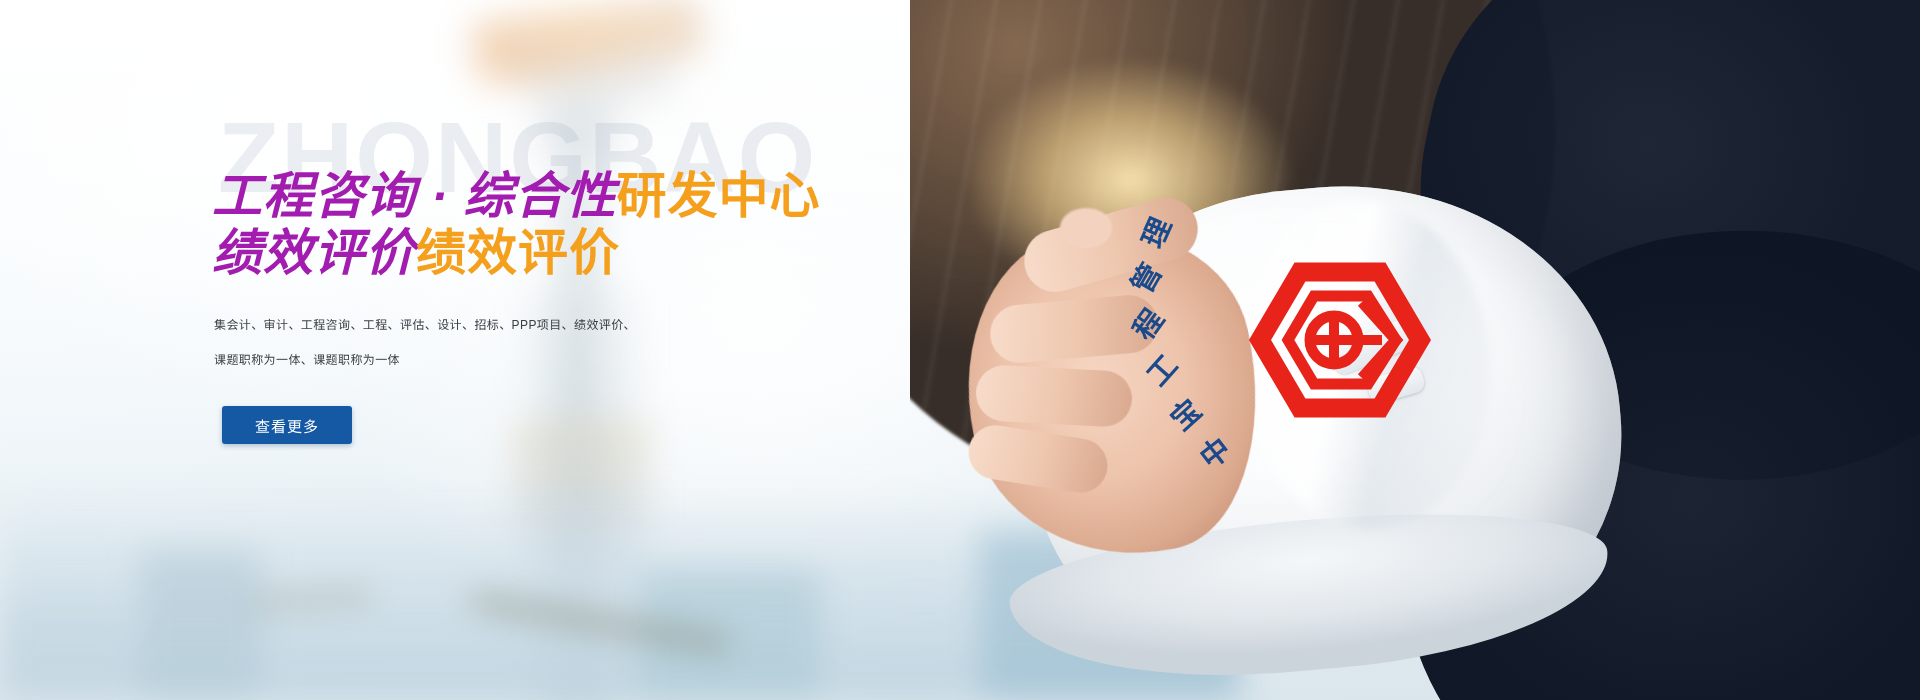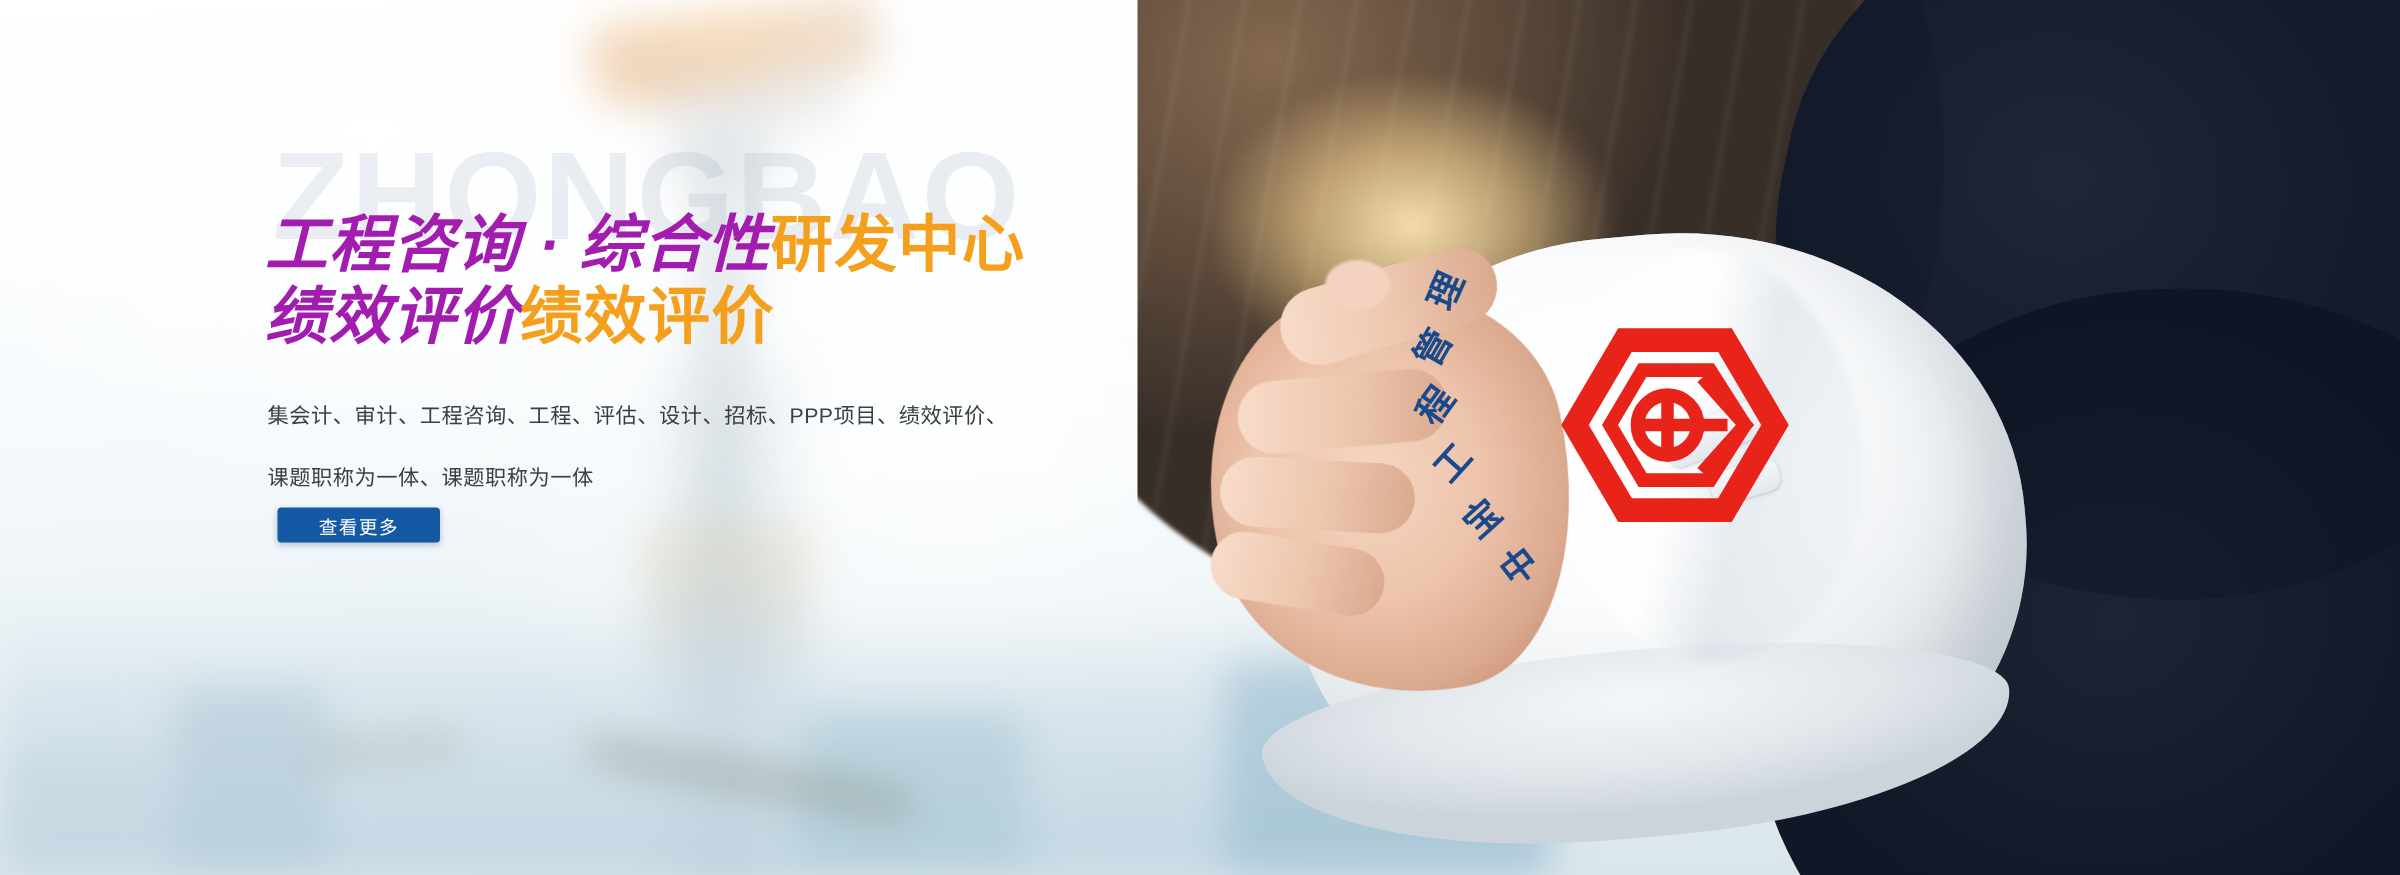--- a/index.html
+++ b/index.html
@@ -229,31 +229,31 @@
     font-size:50px;
     font-weight:700;
     letter-spacing:1px;
   }
   .t-blue{ color:#a21caf;font-style:italic; }
   .t-orange{ color:#f4a01c; }
 
   .desc{
     position:absolute; left:214px; top:308px;
     width:600px;
-    font-size:17px;
+    font-size:12px;
     color:#3a3f45;
     line-height:2.95;
     letter-spacing:.4px;
   }
   .desc .dline{ display:block; white-space:nowrap; }
 
   .cta{
     position:absolute; left:222px; top:406px;
     display:inline-flex; align-items:center; justify-content:center;
-    width:130px; height:28px;
+    width:130px; height:38px;
     background:#1559a5;
     color:#ffffff;
     font-size:15px;
     font-weight:400;
     letter-spacing:1px;
     border:none;
     border-radius:3px;
     cursor:pointer;
     box-shadow:0 2px 5px rgba(16,60,110,.28);
   }

